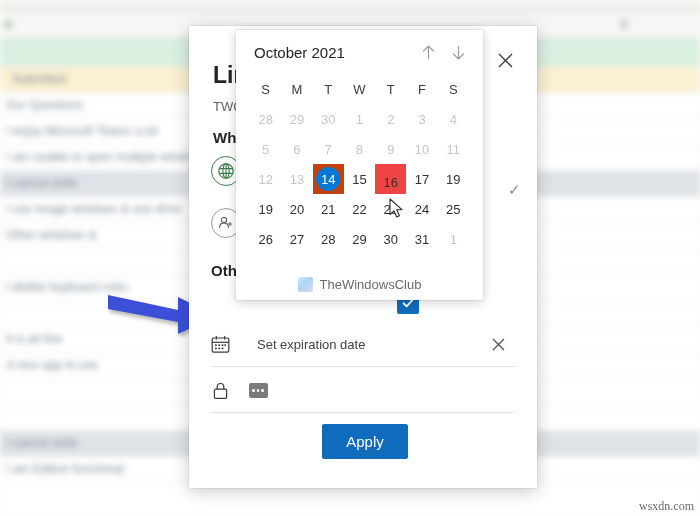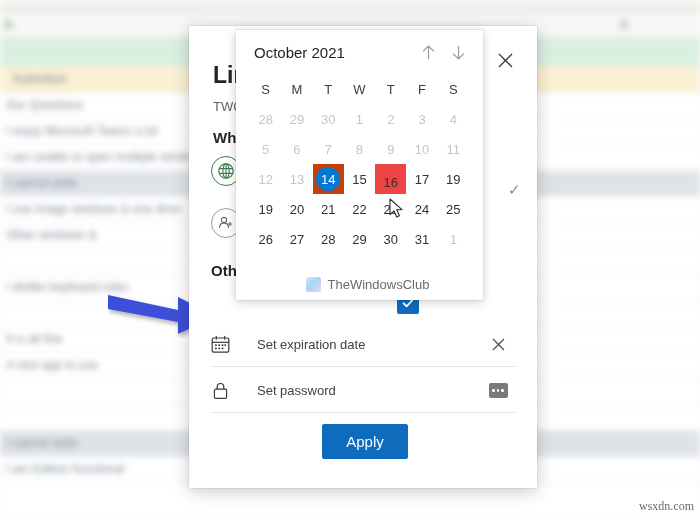--- a/index.html
+++ b/index.html
@@ -232,21 +232,21 @@
   }
   .cal-cell.muted { color: #c8c6c4; }
   .cal-cell.selected .num {
     background: #0078d4; color: #ffffff;
   }
   .cal-cell.selected { background: #c2410c; }
   .cal-cell.hover { background: #ef4444; align-items: flex-end; }
 
   .twc-wm {
     position: absolute;
-    left: 8px; bottom: 8px; width: 247px;
+    left: 0; bottom: 8px; width: 247px;
     display: flex; align-items: center; justify-content: center;
     gap: 7px;
   }
   .twc-logo {
     width: 15px; height: 15px;
     background: linear-gradient(135deg, #cfe8fb 0%, #a9d6f5 45%, #e7d5f2 100%);
     border-radius: 2px;
   }
   .twc-text { font-size: 13px; color: #6b6b6b; }
 
@@ -397,21 +397,20 @@
       </div>
     </div>
 
     <div class="setting-row pwd">
       <div class="srow-icon">
         <svg width="19" height="19" viewBox="0 0 19 19">
           <rect x="3.4" y="8.2" width="12.2" height="9.2" rx="1.2" fill="none" stroke="#3b3b3b" stroke-width="1.2"></rect>
           <path d="M6.2,8.2 V5.9 C6.2,3.9 7.6,2.5 9.5,2.5 C11.4,2.5 12.8,3.9 12.8,5.9 V8.2" fill="none" stroke="#3b3b3b" stroke-width="1.2"></path>
         </svg>
       </div>
-      <div class="srow-label">Set password</div>
       <div class="srow-right">
         <div class="pwd-dots-btn">
           <i></i>
             <i></i>
             <i></i>
         </div>
       </div>
     </div>
 
     <div class="btn btn-apply">Apply</div>

